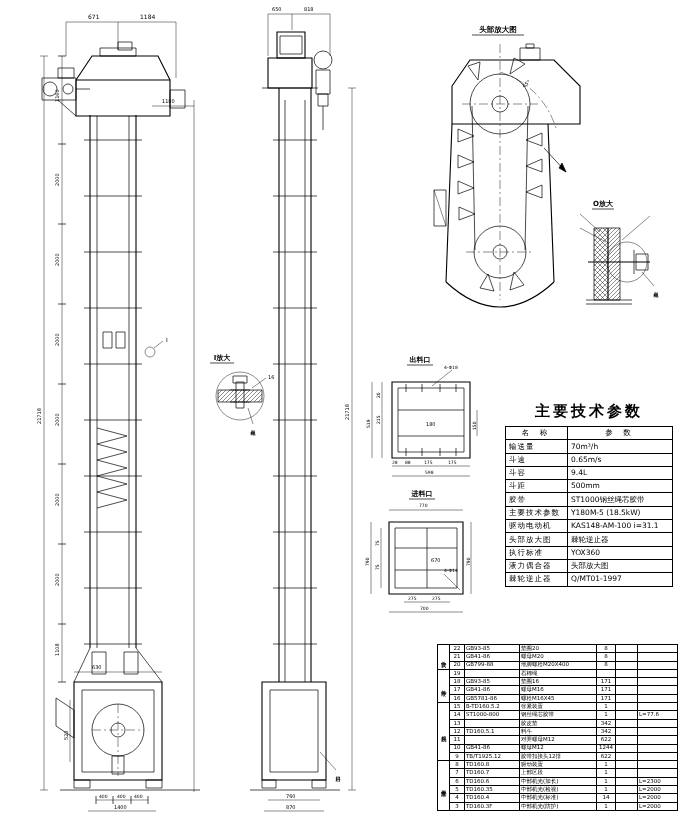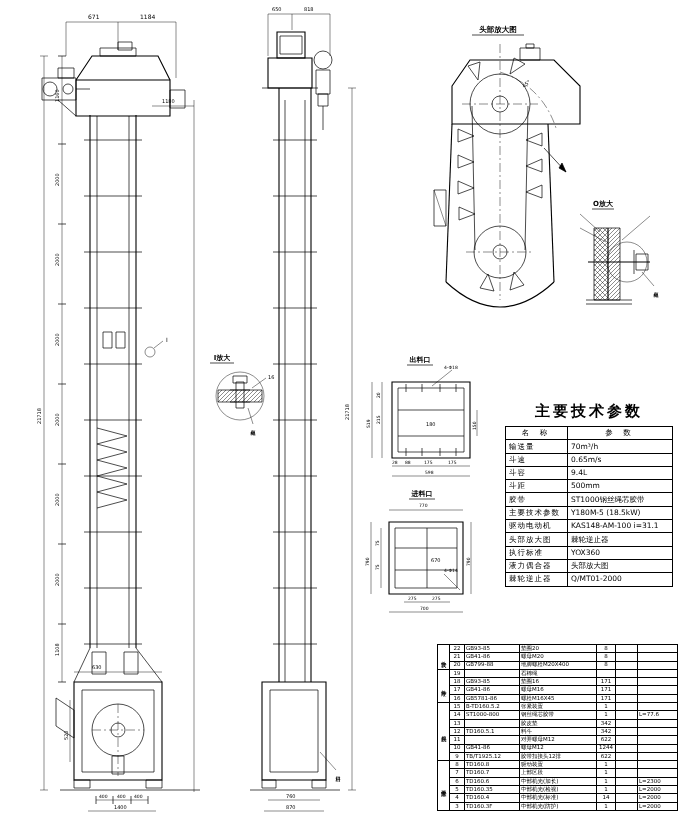--- a/index.html
+++ b/index.html
@@ -401,21 +401,21 @@
         <tr>
           <td class="pname">执行标准</td>
           <td class="pval">YOX360</td>
         </tr>
         <tr>
           <td class="pname">液力偶合器</td>
           <td class="pval">头部放大图</td>
         </tr>
         <tr>
           <td class="pname">棘轮逆止器</td>
-          <td class="pval">Q/MT01-2000</td>
+          <td class="pval">Q/MT01-1997</td>
         </tr>
       </tbody>
   </table>
 </div>
 
 <div class="bom">
   <table>
     <colgroup>
       <col class="w-grp">
         <col class="w-seq">

